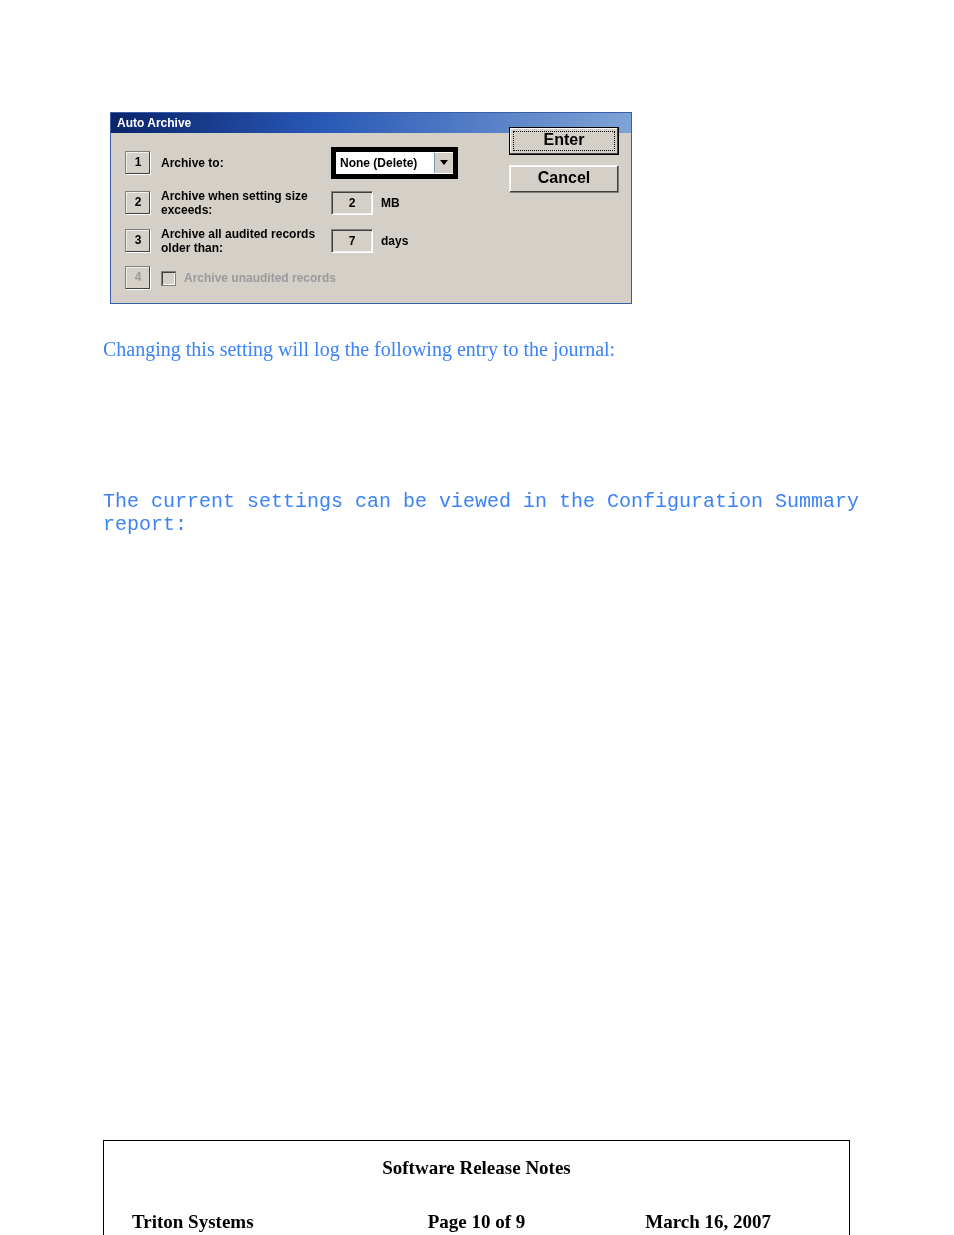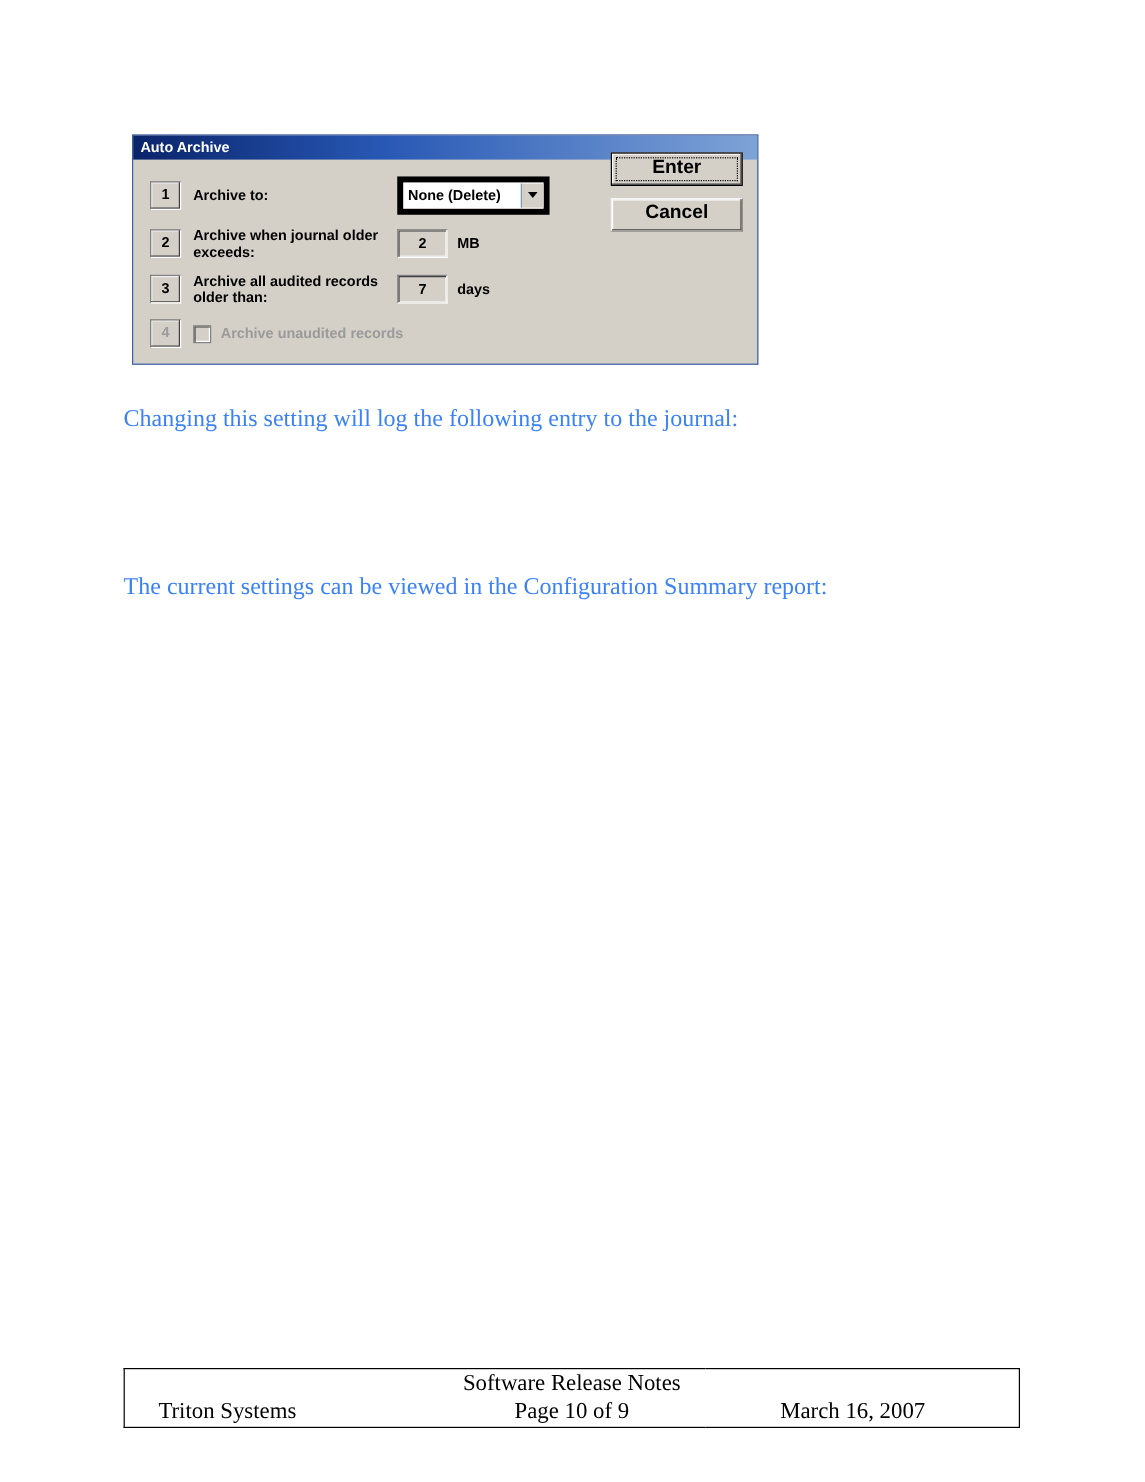--- a/index.html
+++ b/index.html
@@ -173,35 +173,36 @@
   }
 
   
   .para1, .para2 {
     position: absolute;
     left: 103px;
     font-size: 20px;
     color: #3b82f6;
   }
   .para1 { top: 338px; }
-  .para2 { top: 478px; }
+  .para2 { top: 490px; font-family: Liberation Mono, monospace; }
 
   
   .footer {
     position: absolute;
     left: 103px;
     top: 1140px;
     width: 747px;
     border: 1px solid #000;
     border-collapse: collapse;
     font-size: 19px;
   }
   .footer td {
-    padding: 1px 6px;
+    padding: 16px 6px;
     vertical-align: top;
+    font-weight: bold;
   }
   .footer .top-row td {
     text-align: center;
   }
   .footer .bot-left { text-align: left; width: 35%; padding-left: 28px;}
   .footer .bot-mid { text-align: center; width: 30%; }
   .footer .bot-right { text-align: right; width: 35%; padding-right: 78px;}
 
 </style>
 </head>
@@ -222,21 +223,21 @@
             <svg width="8" height="6" viewBox="0 0 8 6">
                   <polygon points="0,0 8,0 4,5" fill="#000"></polygon>
                 </svg>
           </span>
         </div>
       </div>
     </div>
 
     <div class="row">
       <div class="numbtn">2</div>
-      <div class="label-strong">Archive when journal older exceeds:</div>
+      <div class="label-strong">Archive when setting size exceeds:</div>
       <div class="ctrl-group">
         <div class="numbox">2</div>
         <span class="unit">MB</span>
       </div>
     </div>
 
     <div class="row">
       <div class="numbtn">3</div>
       <div class="label-strong">Archive all audited records older than:</div>
       <div class="ctrl-group">

